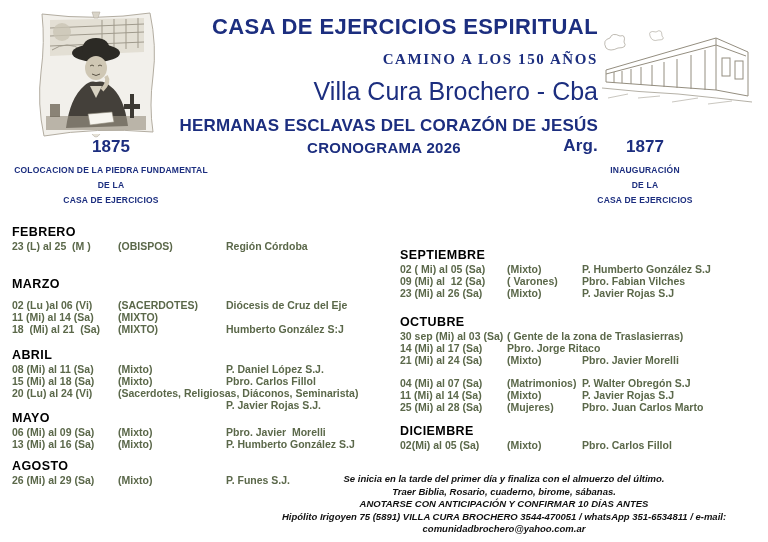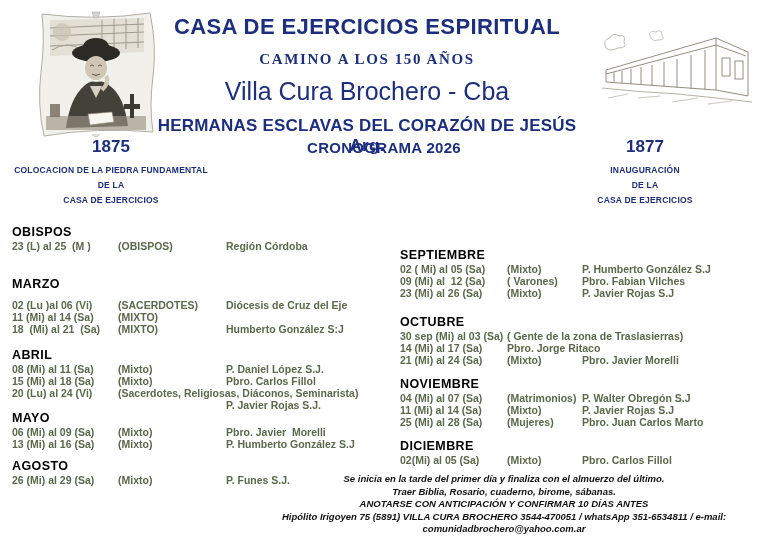--- a/index.html
+++ b/index.html
@@ -1,20 +1,20 @@
 <!DOCTYPE html>
 <html><head>
 <meta charset="utf-8">
 <style>
   html,body{margin:0;padding:0;background:#e8e8e8;}
   .page{position:relative;width:768px;height:542px;background:#ffffff;
         font-family:"Liberation Sans",sans-serif;overflow:hidden;margin:0 auto;}
 
   
-  .head{position:absolute;left:152px;top:14px;width:430px;text-align:center;}
+  .head{position:absolute;left:168px;top:14px;width:430px;text-align:right;}
   .title{font-size:22px;font-weight:bold;color:#1c2e7f;letter-spacing:.4px;}
   .subtitle{margin-top:11px;font-family:"Liberation Serif",serif;font-size:15px;
             font-weight:bold;color:#1c2e7f;letter-spacing:1.6px;}
   .location{margin-top:9px;font-size:25px;font-weight:normal;color:#1c2e7f;}
   .congregation{margin-top:10px;font-size:17px;font-weight:bold;color:#1c2e7f;letter-spacing:.2px;}
 
   .crono{position:absolute;left:0;top:139px;width:768px;text-align:center;
          font-size:15px;font-weight:bold;color:#1c2e7f;letter-spacing:.3px;}
 
   .year-block{position:absolute;top:137px;text-align:center;}
@@ -133,21 +133,21 @@
   <div class="year-block year-right">
     <div class="year">1877</div>
     <div class="year-line first">INAUGURACIÓN</div>
     <div class="year-line">DE LA</div>
     <div class="year-line">CASA DE EJERCICIOS</div>
   </div>
 
   <div class="col col-left">
 
     <div class="month m-feb">
-      <div class="mh">OBISPOS</div>
+      <div class="mh">FEBRERO</div>
       <div class="rows">
         <div class="row">
           <span class="c1">23 (L) al 25  (M )</span>
           <span class="c2">(OBISPOS)</span>
           <span class="c3">Región Córdoba</span>
         </div>
       </div>
     </div>
 
     <div class="month m-mar">
@@ -260,21 +260,20 @@
         </div>
         <div class="row">
           <span class="c1">21 (Mi) al 24 (Sa)</span>
           <span class="c2">(Mixto)</span>
           <span class="c3">Pbro. Javier Morelli</span>
         </div>
       </div>
     </div>
 
     <div class="month m-nov">
-      <div class="mh">NOVIEMBRE</div>
       <div class="rows">
         <div class="row">
           <span class="c1">04 (Mi) al 07 (Sa)</span>
           <span class="c2">(Matrimonios)</span>
           <span class="c3">P. Walter Obregón S.J</span>
         </div>
         <div class="row">
           <span class="c1">11 (Mi) al 14 (Sa)</span>
           <span class="c2">(Mixto)</span>
           <span class="c3">P. Javier Rojas S.J</span>

